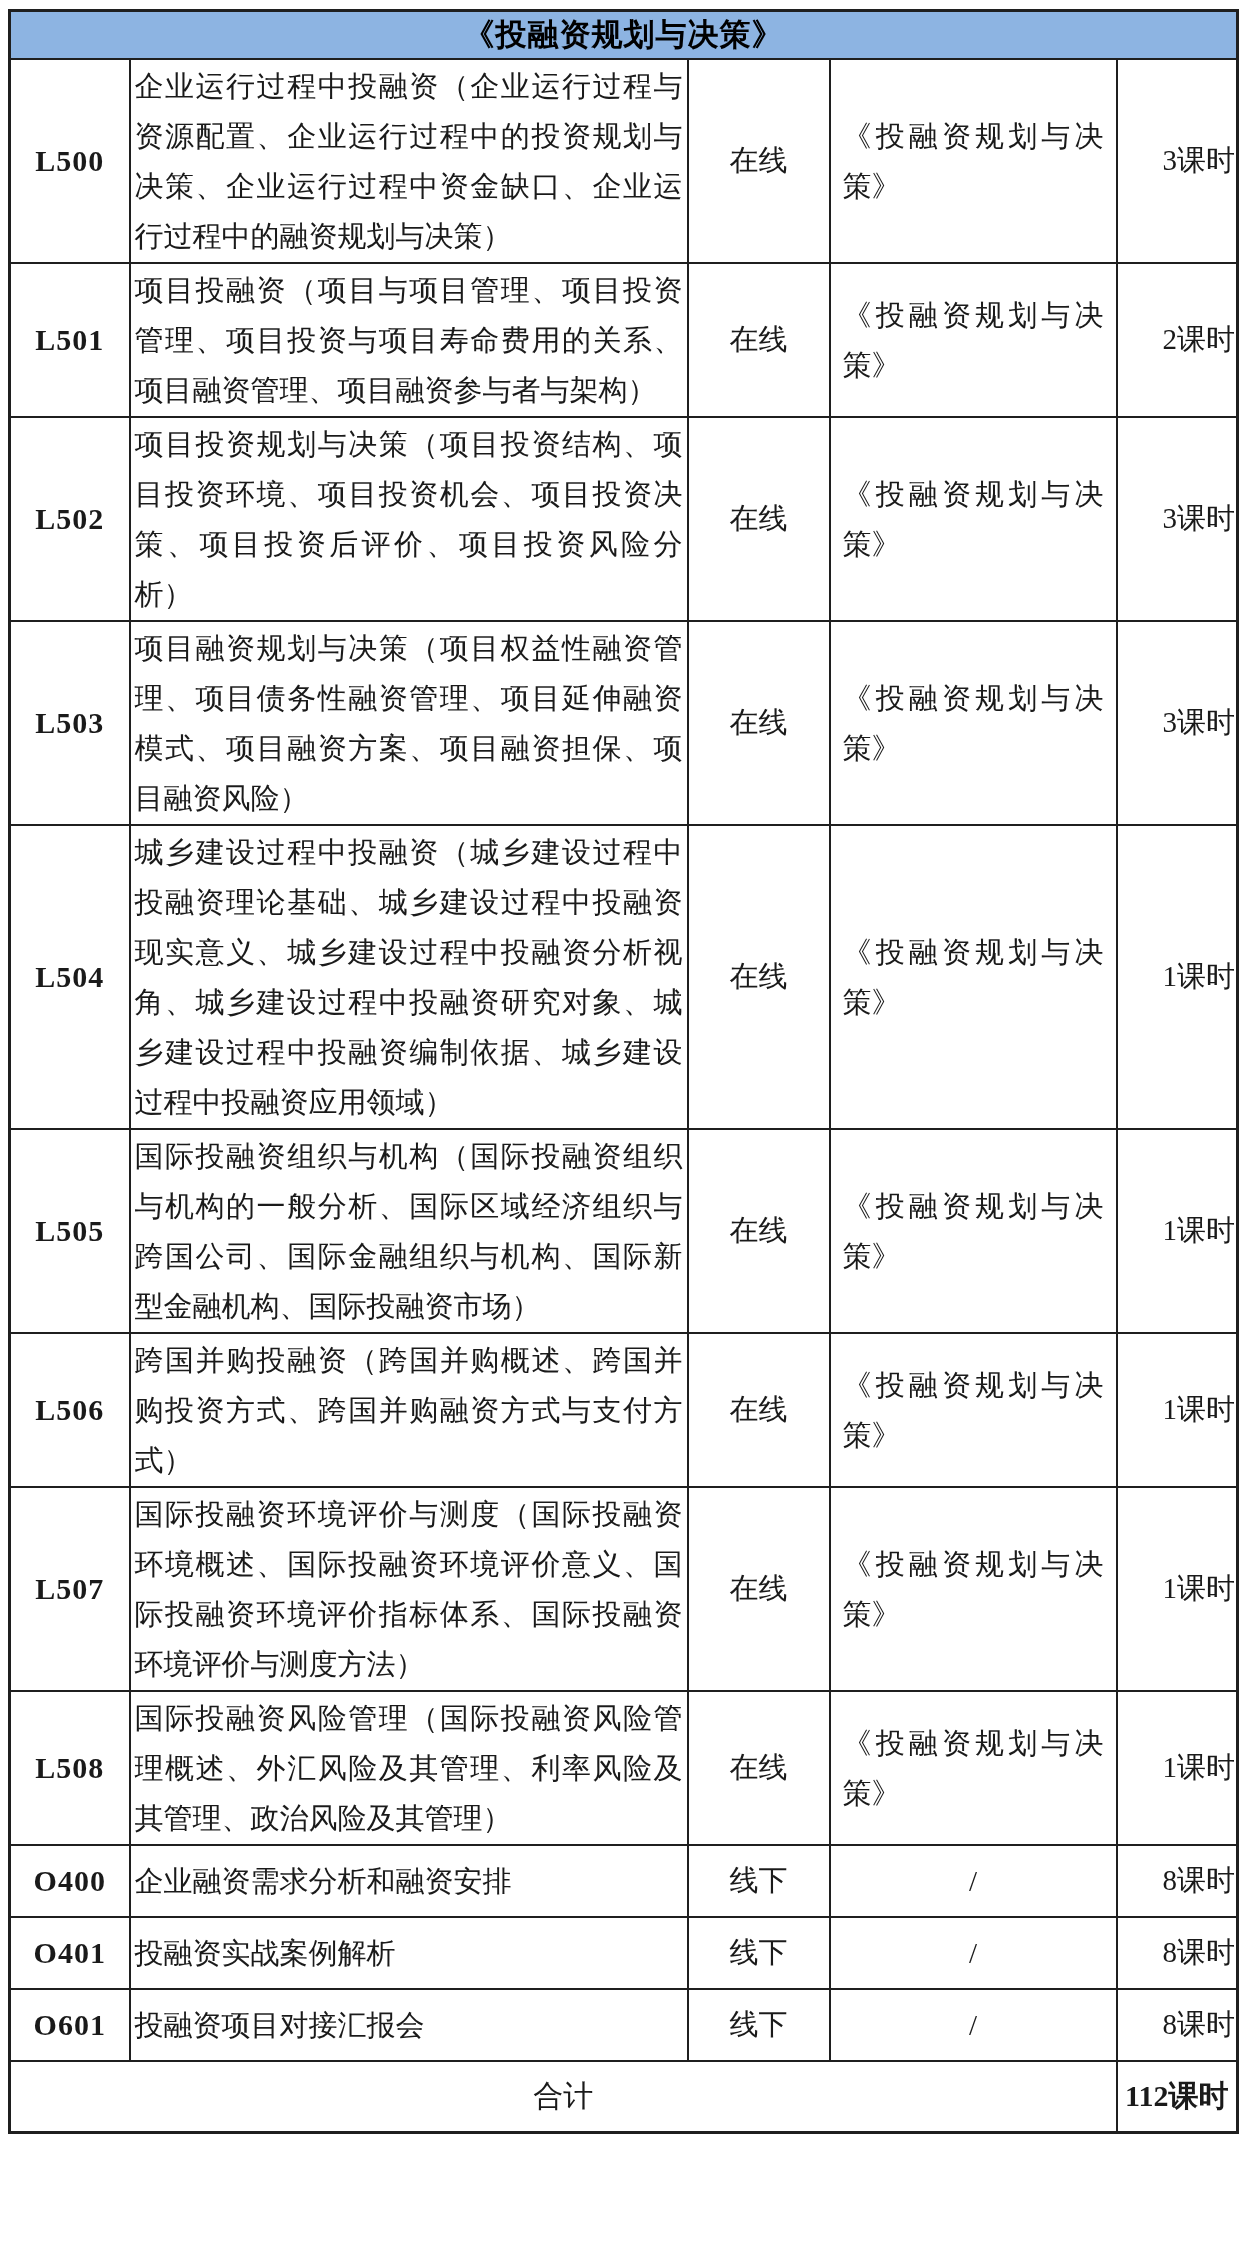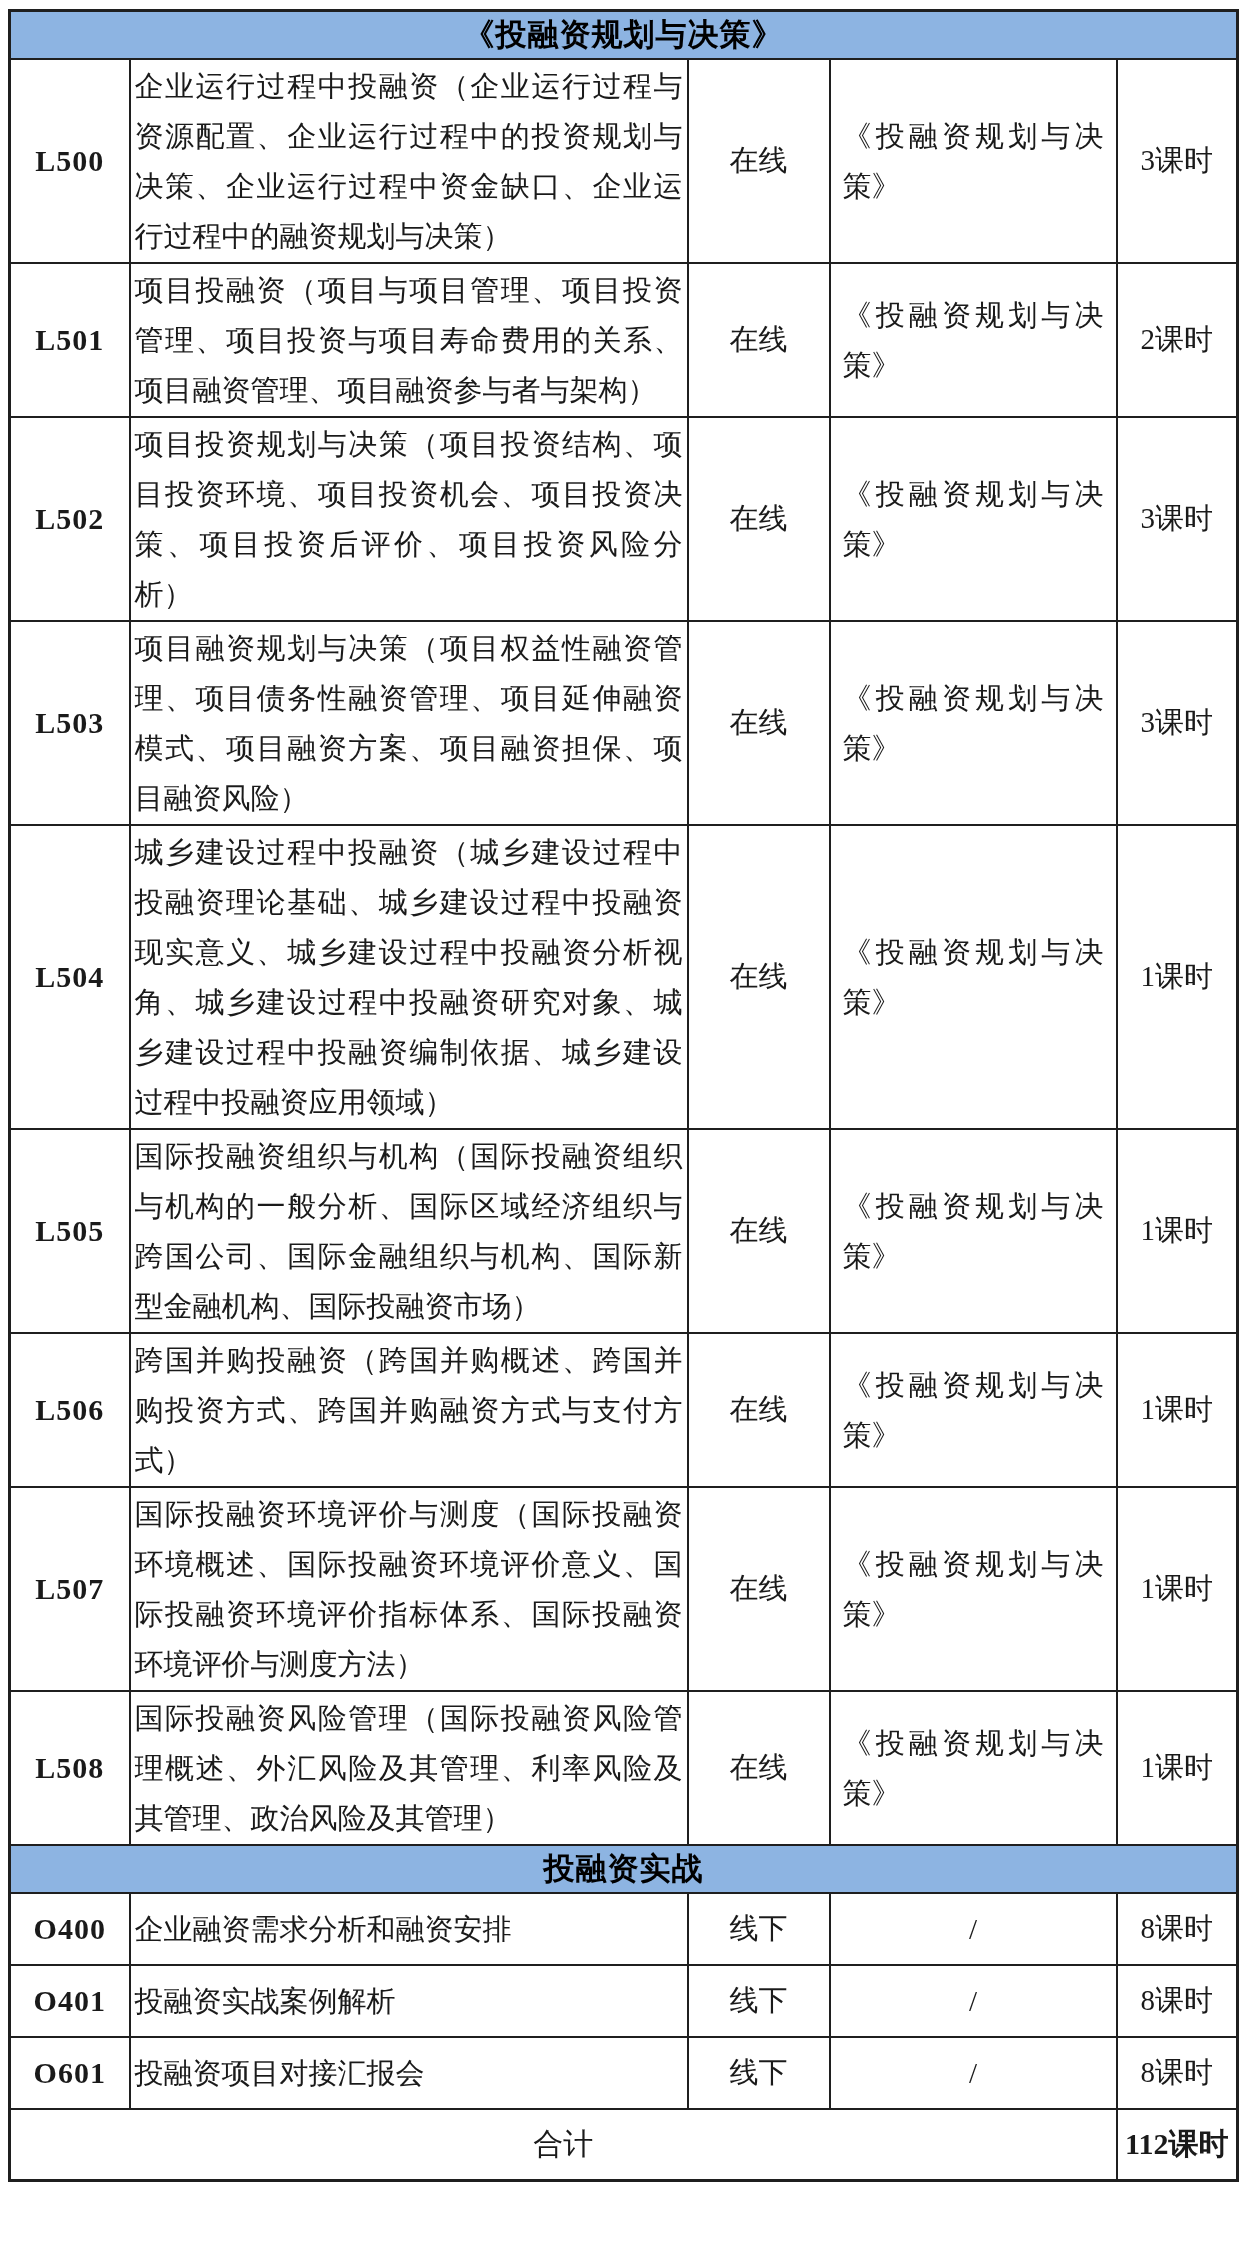--- a/index.html
+++ b/index.html
@@ -68,21 +68,21 @@
     font-size: 29px;
     line-height: 50px;
     text-align: justify;
     padding: 1px 12px;
   }
   td.book.slash {
     text-align: center;
     padding: 0;
   }
   td.hours {
-    text-align: center;
+    text-align: right;
     font-size: 29px;
   }
   tr.practical td.desc {
     text-align: left;
     height: 72px;
   }
   tr.summary td {
     height: 72px;
     text-align: center;
     font-size: 30px;
@@ -175,23 +175,20 @@
     </tr>
 
     <tr>
       <td class="code">L508</td>
       <td class="desc">国际投融资风险管理（国际投融资风险管理概述、外汇风险及其管理、利率风险及其管理、政治风险及其管理）</td>
       <td class="mode">在线</td>
       <td class="book">《投融资规划与决策》</td>
       <td class="hours">1课时</td>
     </tr>
 
-    <tr class="band">
-      <td colspan="5">投融资实战</td>
-    </tr>
 
     <tr class="practical">
       <td class="code">O400</td>
       <td class="desc">企业融资需求分析和融资安排</td>
       <td class="mode">线下</td>
       <td class="book slash">/</td>
       <td class="hours">8课时</td>
     </tr>
 
     <tr class="practical">

